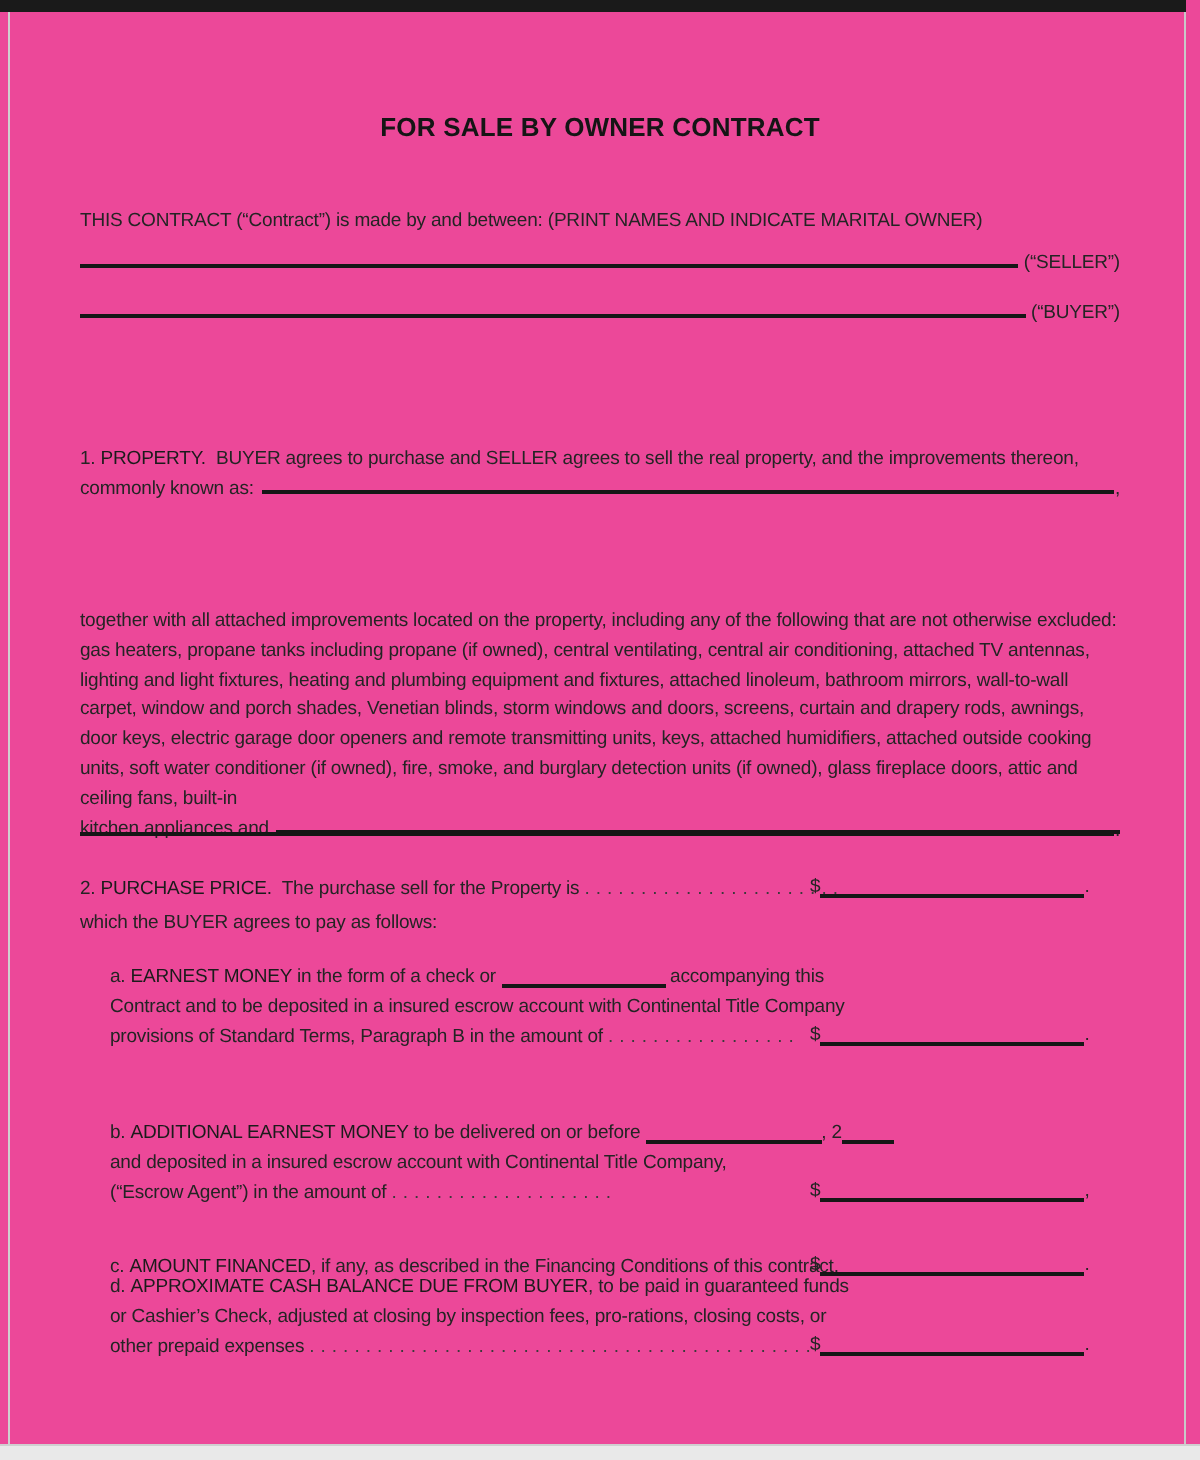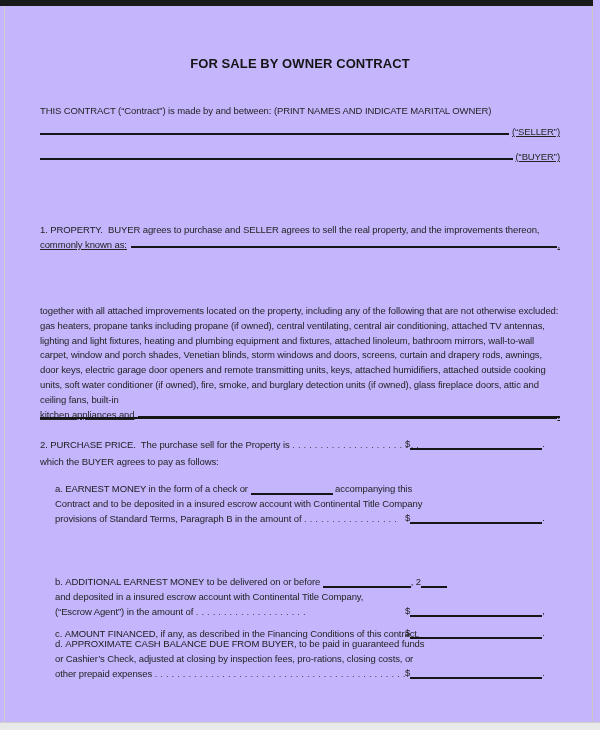--- a/index.html
+++ b/index.html
@@ -1,19 +1,19 @@
 <!DOCTYPE html>
 <html><head>
 <meta charset="utf-8">
 <style>
   html,body{margin:0;padding:0;background:#ffffff;}
   .page{
     position:relative;
     width:600px;height:730px;
-    background:#c4b5fd;
+    background:#ec4899;
     font-family:"Liberation Sans","DejaVu Sans",sans-serif;
     font-size:9.5px;
     letter-spacing:-0.1px;
     color:#242424;
     overflow:hidden;
   }
   
   .scan-topbar{position:absolute;top:0;left:0;width:593px;height:6px;background:#1a1a1a;}
   .scan-left{position:absolute;top:6px;left:4px;width:1px;height:718px;background:#cfcfcf;}
   .scan-right{position:absolute;top:6px;left:592px;width:1px;height:718px;background:#c8c8c8;}
@@ -21,21 +21,21 @@
   .scan-bottomstrip{position:absolute;top:723px;left:0;width:600px;height:7px;background:#e9e9e9;}
 
   .abs{position:absolute;left:40px;width:520px;}
   .title{font-weight:bold;font-size:13px;letter-spacing:0.1px;text-align:center;color:#151515;}
   b{font-weight:normal;color:#1b1b1b;}
   .line{line-height:15px;}
   .nowrap{white-space:nowrap;}
   .para{line-height:14.8px;}
   .rel{position:relative;}
 
-  .fill{display:flex;align-items:baseline;text-decoration:underline;}
+  .fill{display:flex;align-items:baseline;}
   .grow{flex:1 1 auto;}
   .blank{display:inline-block;height:1px;border-bottom:2px solid #161616;vertical-align:-3px;}
   .w82{width:82px;} .w88{width:88px;} .w95{width:95px;} .w98{width:98px;} .w26{width:26px;}
   .amtline{width:132px;}
 
   .dots{letter-spacing:3px;color:#3a3a3a;}
   .amt{position:absolute;left:350px;bottom:1px;white-space:nowrap;}
   .amt-main{left:365px;}
   .indent{margin-left:15px;width:505px;}
   .lbl{padding-left:3px;white-space:nowrap;}
@@ -104,21 +104,21 @@
     <div class="line nowrap">
       <span>a.</span>&nbsp;<b>EARNEST MONEY</b> <span>in the form of a check or</span> <span class="blank w82"></span> <span>accompanying this</span>
     </div>
     <div class="line nowrap">Contract and to be deposited in a insured escrow account with Continental Title Company</div>
     <div class="line nowrap rel" style="height:15px">
       <span>provisions of Standard Terms, Paragraph B in the amount of</span> <span class="dots">.................</span>
       <span class="amt"><span>$</span><span class="blank amtline"></span><span>.</span></span>
     </div>
   </div>
 
-  <div class="abs indent" style="top:574px">
+  <div class="abs indent" style="top:559px">
     <div class="line nowrap">
       <span>b.</span>&nbsp;<b>ADDITIONAL EARNEST MONEY</b> <span>to be delivered on or before</span> <span class="blank w88"></span><span>, 2</span><span class="blank w26"></span>
     </div>
     <div class="line nowrap">and deposited in a insured escrow account with Continental Title Company,</div>
     <div class="line nowrap rel" style="height:15px">
       <span>(“Escrow Agent”) in the amount of</span> <span class="dots">....................</span>
       <span class="amt"><span>$</span><span class="blank amtline"></span><span>,</span></span>
     </div>
   </div>
 

